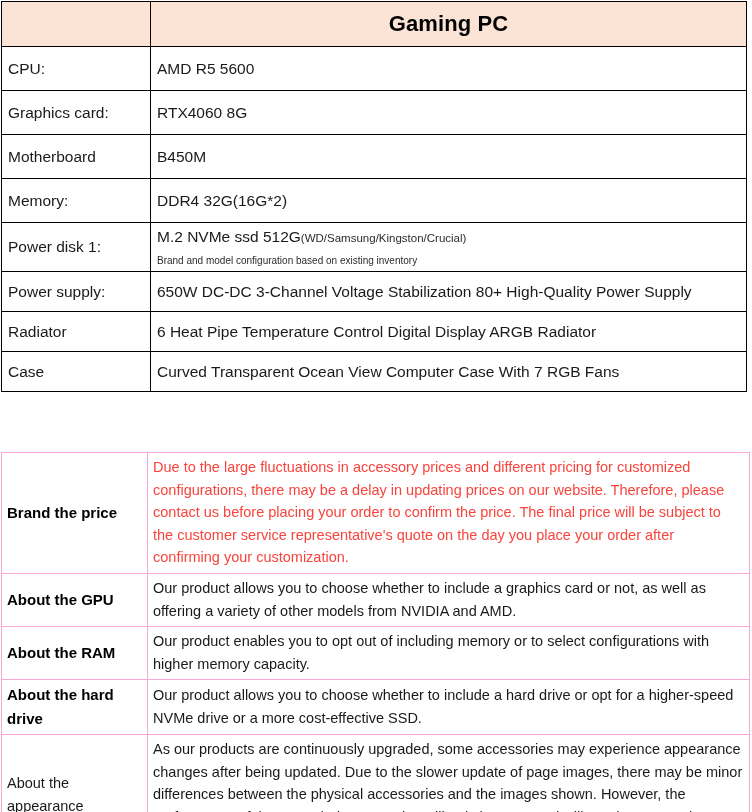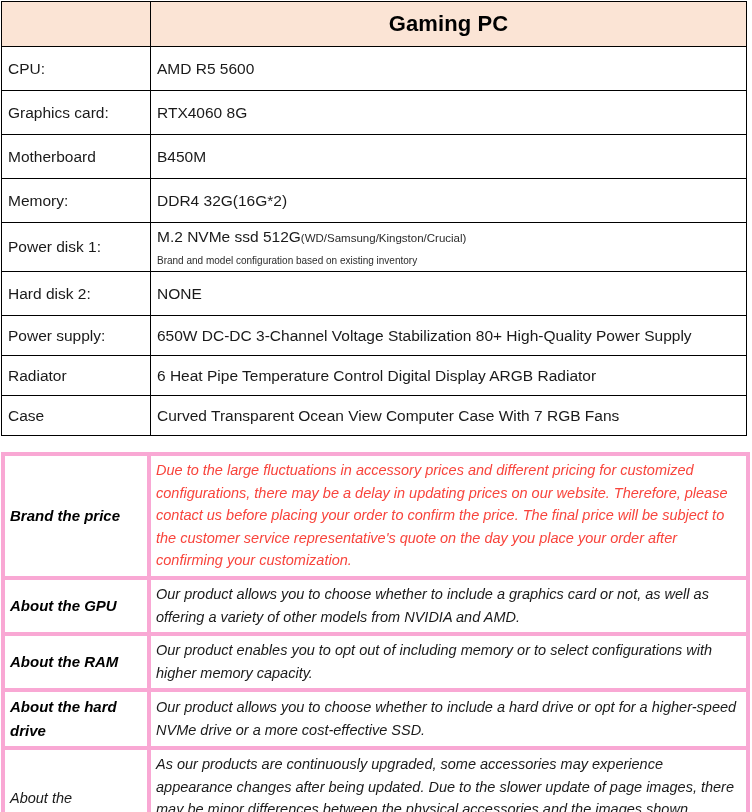--- a/index.html
+++ b/index.html
@@ -80,27 +80,26 @@
   
   table.notes {
     position: absolute;
     left: 1px;
     top: 452px;
     width: 749px;
     border-collapse: collapse;
     table-layout: fixed;
   }
   table.notes td {
-    border: 4px solid #f9a8d4;
+    border: 1px solid #f9a8d4;
     padding: 3px 5px 4px 5px;
     vertical-align: middle;
     font-size: 14.5px;
     line-height: 1.56;
     color: #1a1a1a;
-    font-style: italic;
   }
   table.notes .col-label {
     width: 146px;
     font-weight: bold;
     font-size: 15px;
     color: #000000;
   }
   table.notes .col-label.plain {
     font-weight: normal;
     font-size: 14.5px;
@@ -153,24 +152,20 @@
       </tr>
 
       <tr class="spec-row row-hd1">
         <td>Power disk 1:</td>
         <td>
           <span class="hd1-main"><span>M.2 NVMe ssd 512G</span><span class="hd1-paren">(WD/Samsung/Kingston/Crucial)</span></span>
           <span class="hd1-sub">Brand and model configuration based on existing inventory</span>
         </td>
       </tr>
 
-      <tr class="spec-row">
-        <td>Hard disk 2:</td>
-        <td>NONE</td>
-      </tr>
 
       <tr class="spec-row row-tight">
         <td>Power supply:</td>
         <td>650W DC-DC 3-Channel Voltage Stabilization 80+ High-Quality Power Supply</td>
       </tr>
 
       <tr class="spec-row row-tight">
         <td>Radiator</td>
         <td>6 Heat Pipe Temperature Control Digital Display ARGB Radiator</td>
       </tr>

